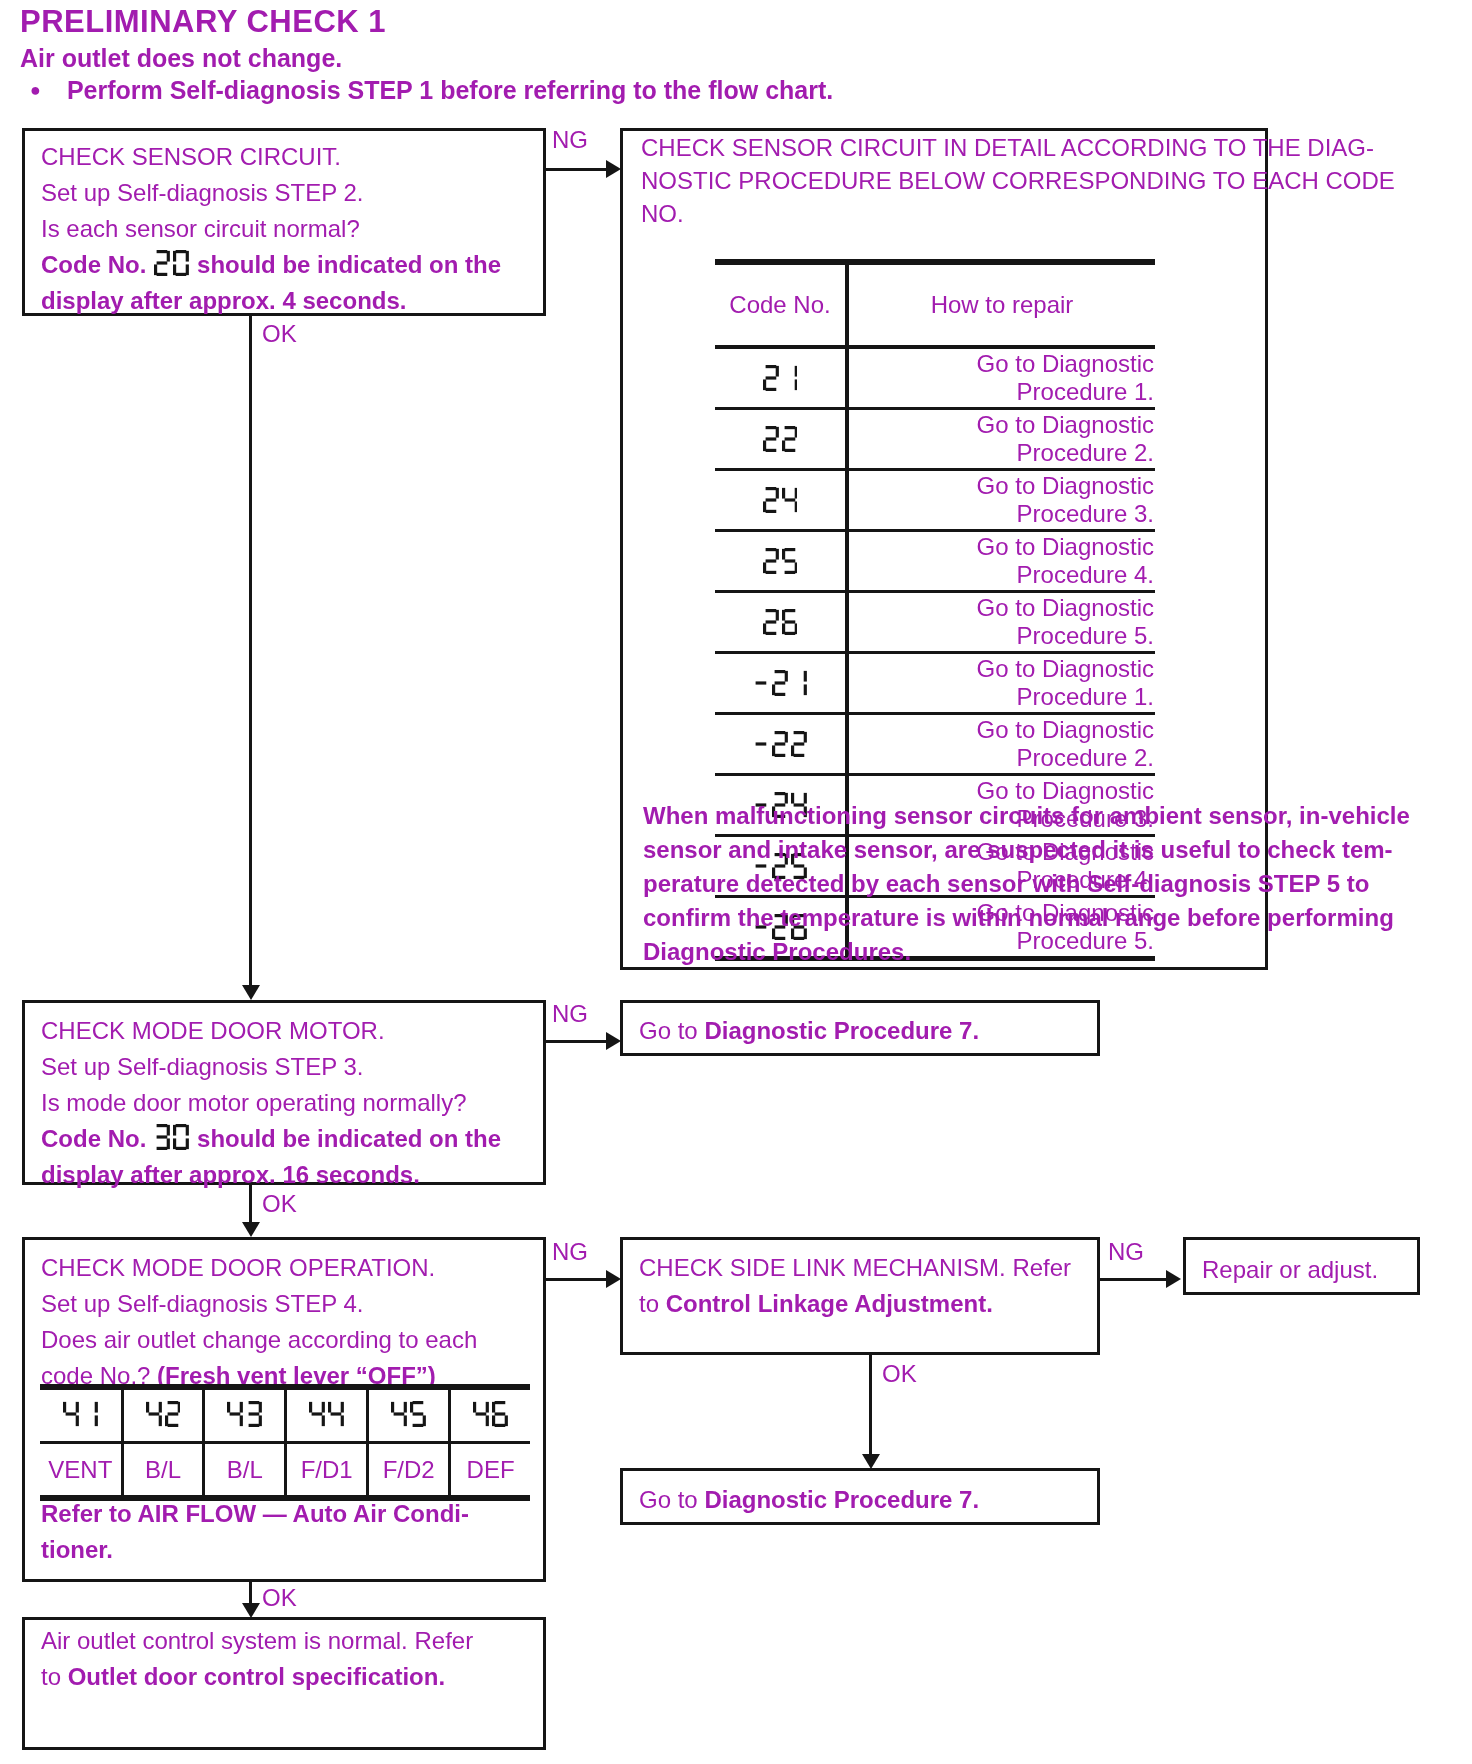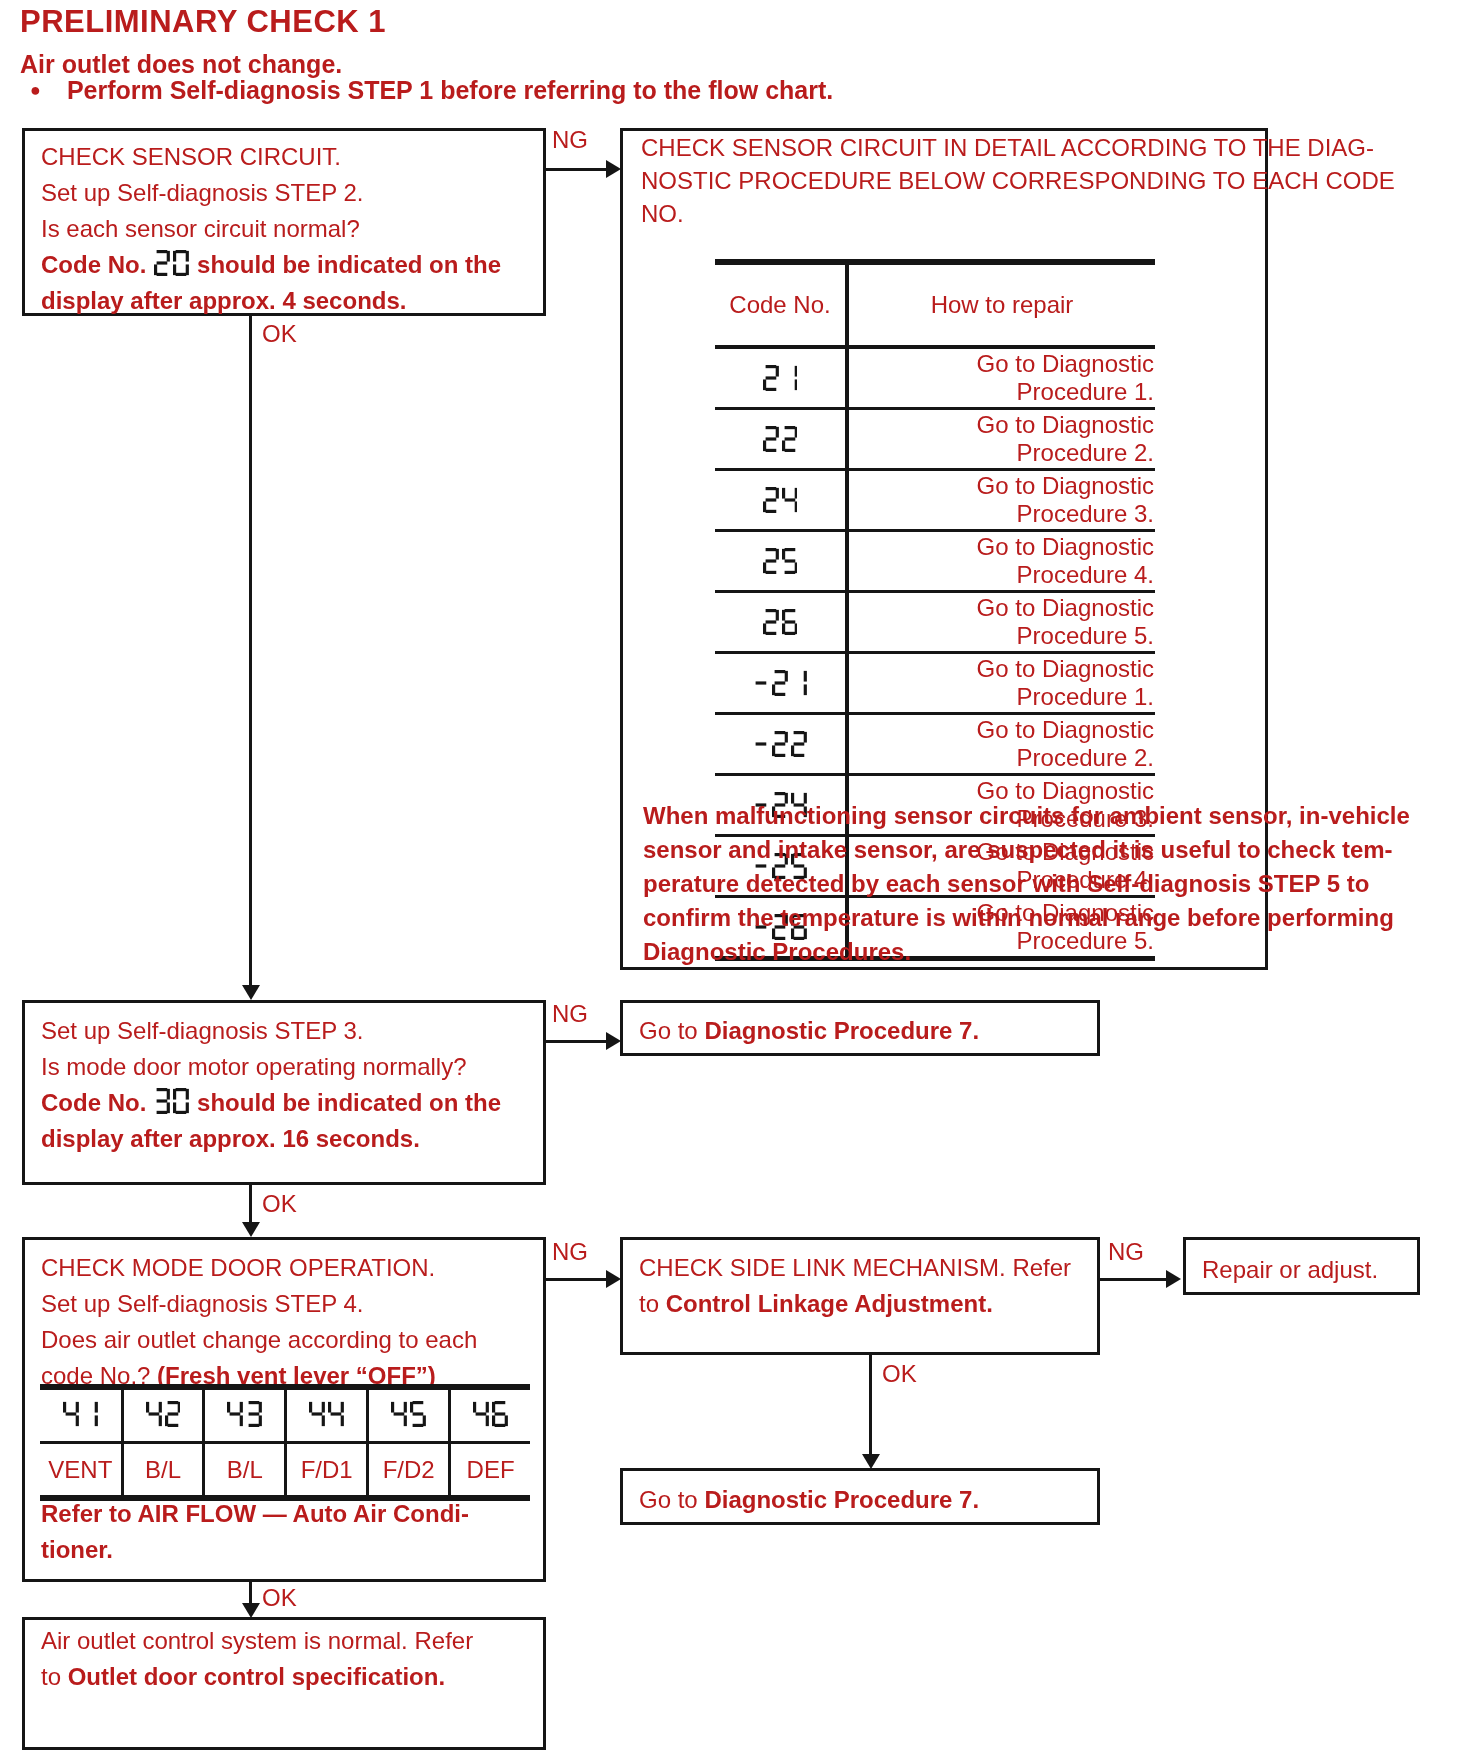--- a/index.html
+++ b/index.html
@@ -1,19 +1,19 @@
 <!DOCTYPE html>
 <html><head>
 <meta charset="utf-8">
 <style>
   html,body{margin:0;padding:0;background:#ffffff;}
   #page{position:relative;width:1472px;height:1764px;background:#ffffff;overflow:hidden;
-        font-family:"Liberation Sans",sans-serif;color:#b91c1c;}
+        font-family:"Liberation Sans",sans-serif;color:#a21caf;}
   .hdr-title{position:absolute;left:20px;top:4px;font-size:31px;font-weight:bold;letter-spacing:.5px;}
-  .hdr-sub{position:absolute;left:20px;top:44px;font-size:25px;font-weight:bold;margin-top:6px;}
+  .hdr-sub{position:absolute;left:20px;top:44px;font-size:25px;font-weight:bold;}
   .hdr-bullet{position:absolute;left:30px;top:76px;font-size:25px;font-weight:bold;white-space:nowrap;}
   .hdr-bullet .dot{display:inline-block;font-size:18px;vertical-align:3px;margin-right:26px;}
   .fbox{position:absolute;border:3px solid #151515;box-sizing:border-box;background:#fff;}
   .bl{padding-left:16px;font-size:24px;line-height:36px;white-space:nowrap;}
   .b{font-weight:bold;}
   .lab{position:absolute;font-size:24px;white-space:nowrap;}
   .hline{position:absolute;height:3px;background:#151515;}
   .vline{position:absolute;width:3px;background:#151515;}
   .head-right{position:absolute;width:0;height:0;border-top:9px solid transparent;
               border-bottom:9px solid transparent;border-left:15px solid #151515;}
@@ -300,20 +300,21 @@
       <div>confirm the temperature is within normal range before performing</div>
       <div>Diagnostic Procedures.</div>
     </div>
   </div>
 
   <div class="lab" style="left:262px;top:320px;">OK</div>
   <div class="vline" style="left:249px;top:315px;height:672px;"></div>
   <div class="head-down" style="left:242px;top:985px;"></div>
 
   <div class="fbox" style="left:22px;top:1000px;width:524px;height:185px;padding-top:10px;">
+    <div class="bl">CHECK MODE DOOR MOTOR.</div>
     <div class="bl">Set up Self-diagnosis STEP 3.</div>
     <div class="bl">Is mode door motor operating normally?</div>
     <div class="bl b"><span>Code No.</span><span class="seg7">
           <svg viewBox="0 0 11 18">
             <rect x="1.8" y="0" width="7.4" height="2.2"></rect>
             <rect x="8.8" y="0.6" width="2.2" height="7.4"></rect>
             <rect x="8.8" y="10" width="2.2" height="7.4"></rect>
             <rect x="1.8" y="15.8" width="7.4" height="2.2"></rect>
             <rect x="1.8" y="7.9" width="7.4" height="2.2"></rect>
           </svg>

